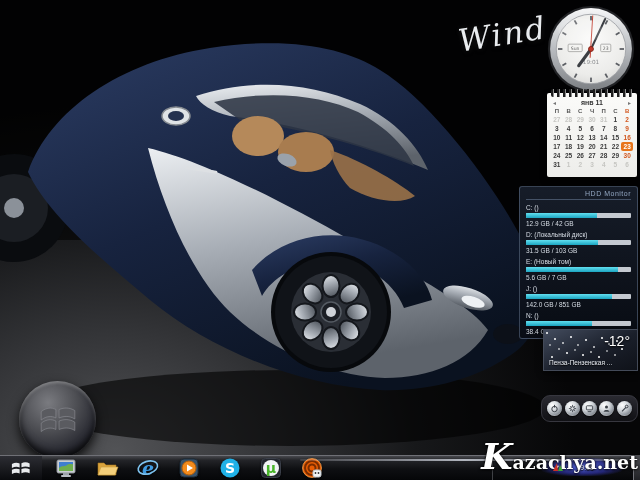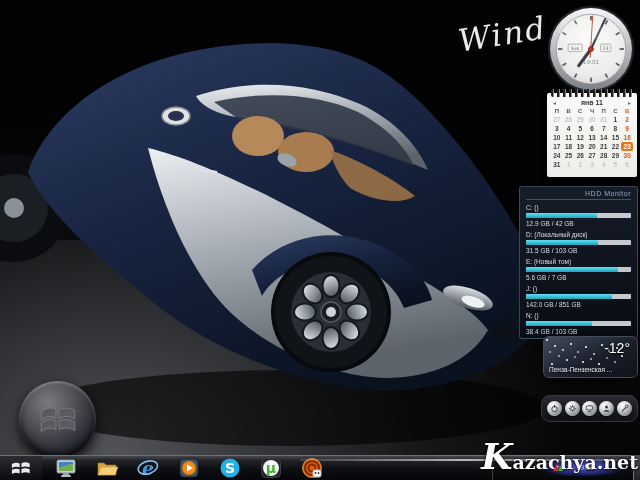--- a/index.html
+++ b/index.html
@@ -41,22 +41,22 @@
     border:1px solid rgba(115,135,165,.45);border-radius:3px;padding:3px 6px;}
   .hdd-title{text-align:right;font-size:7px;letter-spacing:.5px;color:#93a7c2;
     border-bottom:1px solid rgba(115,135,165,.5);padding-bottom:2px;margin-bottom:3px;}
   .hdd-row{margin-bottom:2px;}
   .hdd-label{font-size:6.5px;color:#d6dce4;line-height:9px;white-space:nowrap;}
   .hdd-bar{height:5px;background:#c4c9d0;border-radius:1px;overflow:hidden;margin:1px 0;}
   .hdd-fill{height:100%;background:linear-gradient(180deg,#62dff0,#1ba4c0);}
   .hdd-usage{font-size:6.5px;color:#d6dce4;line-height:9px;white-space:nowrap;}
 
   
-  .weather{position:absolute;left:543px;top:336px;width:95px;height:42px;z-index:3;
-    border-radius:6px;border:1px solid #434a58;overflow:hidden;
+  .weather{position:absolute;left:543px;top:329px;width:95px;height:42px;z-index:3;
+    border-radius:0;border:1px solid #434a58;overflow:hidden;
     background:linear-gradient(155deg,#434c5e,#1a1f2a 55%,#0f1219);
     box-shadow:0 2px 6px rgba(0,0,0,.7);}
   .weather::before{content:"";position:absolute;top:2px;left:2px;width:2px;height:2px;border-radius:50%;background:#fff;
     box-shadow:8px 6px 0 #fff,16px 10px 0 rgba(255,255,255,.8),24px 4px 0 #fff,31px 12px 0 rgba(255,255,255,.7),
       39px 7px 0 #fff,47px 14px 0 rgba(255,255,255,.8),55px 5px 0 #fff,62px 11px 0 rgba(255,255,255,.6),
       70px 8px 0 #fff,12px 16px 0 rgba(255,255,255,.7),20px 20px 0 #fff,28px 17px 0 rgba(255,255,255,.6),
       36px 22px 0 #fff,44px 19px 0 rgba(255,255,255,.7),52px 24px 0 #fff,60px 18px 0 rgba(255,255,255,.6),
       5px 24px 0 #fff,68px 22px 0 rgba(255,255,255,.7),75px 16px 0 #fff,3px 12px 0 rgba(255,255,255,.6);}
   .weather-temp{position:absolute;top:3px;right:7px;font-size:14px;color:#fff;
     text-shadow:0 1px 2px #000;}

